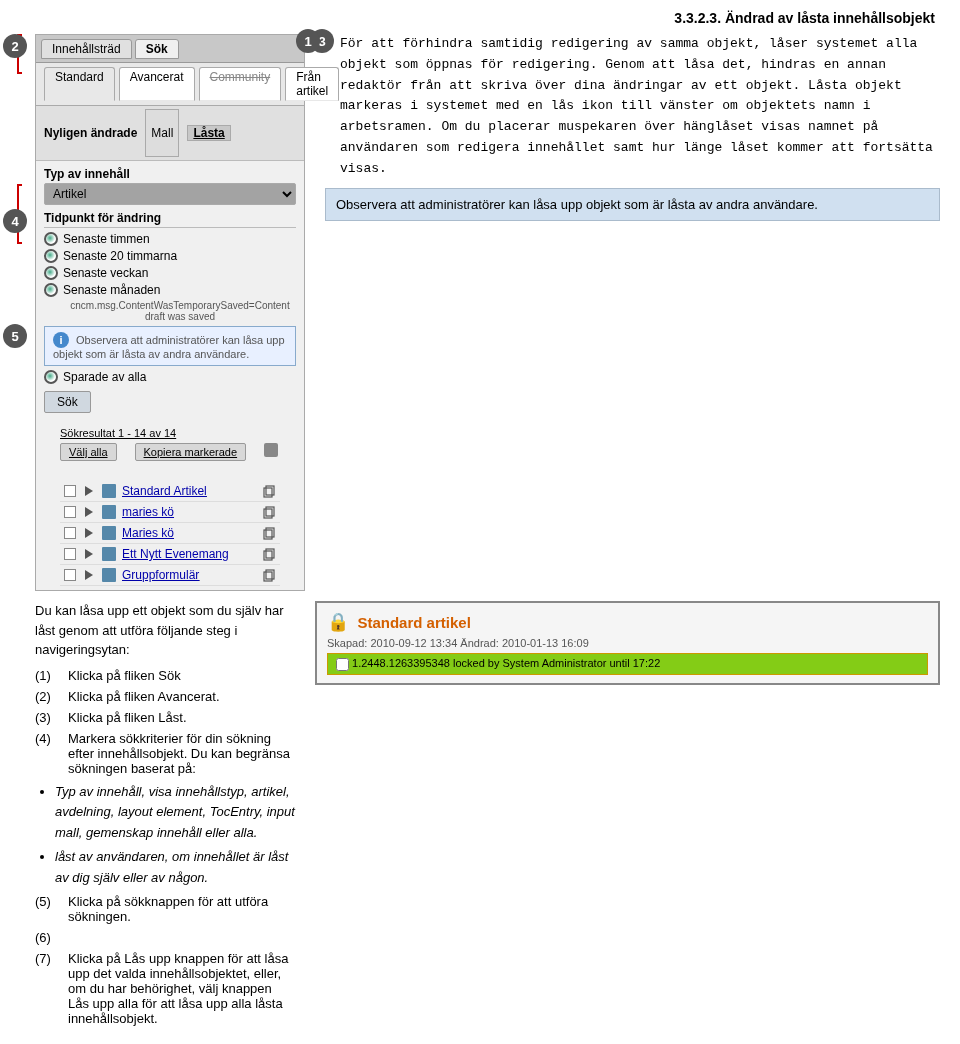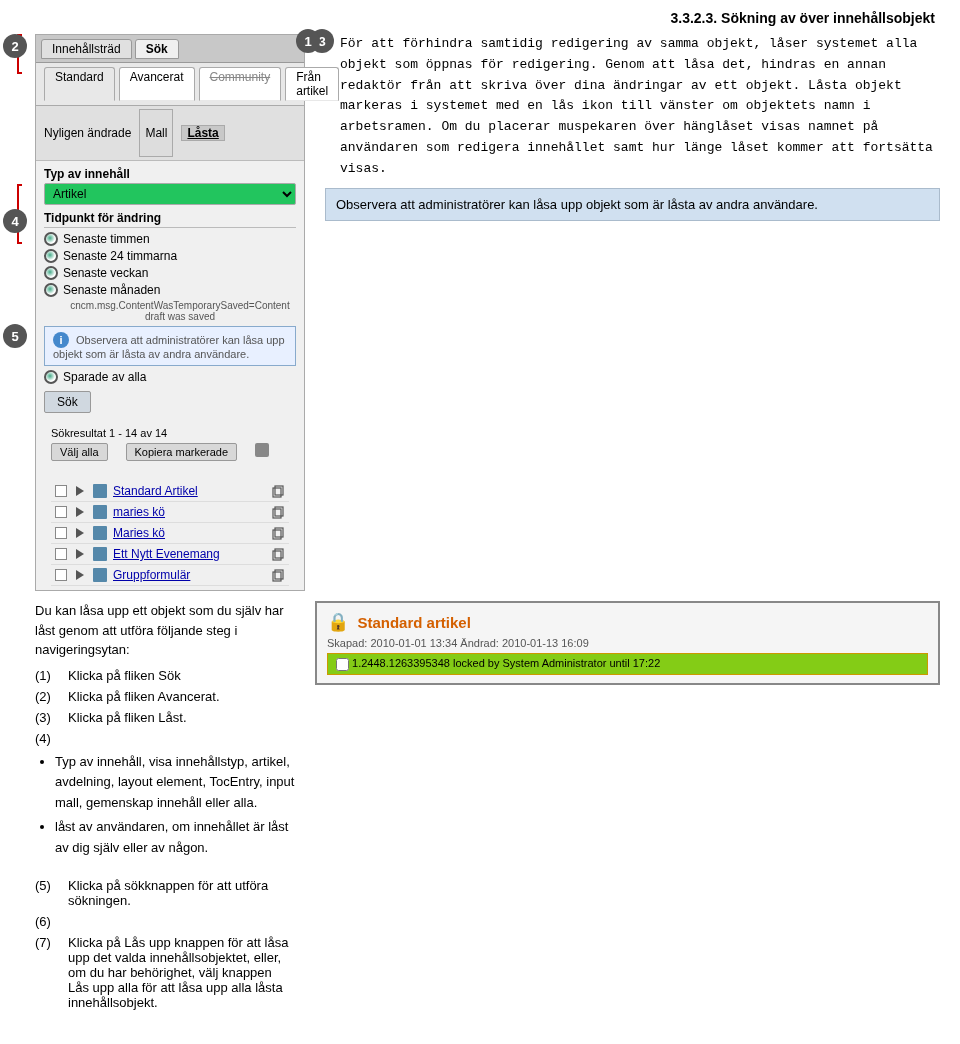--- a/index.html
+++ b/index.html
@@ -64,41 +64,41 @@
     .recently-bar {
       display: flex;
       align-items: center;
       padding: 3px 8px;
       background: #e0e0e0;
       border-bottom: 1px solid #bbb;
       gap: 8px;
       font-size: 12px;
     }
     .recently-label {
-      font-weight: normal;
+      font-weight: bold;
     }
 
     
     .form-area {
       padding: 6px 8px;
     }
     .form-group {
       margin-bottom: 6px;
     }
     .form-group label {
       display: block;
       font-weight: bold;
       font-size: 12px;
       margin-bottom: 2px;
     }
     .form-select {
       width: 100%;
       padding: 2px 4px;
       border: 1px solid #aaa;
-      background: #22c55e;
+      background: #a3a3a3;
       font-size: 12px;
       border-radius: 2px;
     }
 
     
     .time-section-label {
       font-weight: bold;
       font-size: 12px;
       margin-bottom: 4px;
       border-bottom: 1px solid #bbb;
@@ -135,21 +135,22 @@
       border: 1px solid #999;
       padding: 3px 12px;
       cursor: pointer;
       font-size: 12px;
       border-radius: 2px;
       margin: 4px 0;
     }
 
     
     .results-area {
-      padding: 4px 15px;
+      padding: 4px 24px;
+      text-decoration: underline;
     }
     .results-count {
       font-size: 11px;
       margin-bottom: 4px;
     }
     .results-actions {
       display: flex;
       gap: 18px;
       margin-bottom: 20px;
     }
@@ -242,21 +243,22 @@
       display: flex;
       gap: 8px;
       margin-bottom: 6px;
     }
     .item-num {
       font-weight: normal;
       min-width: 25px;
     }
     .bullet-list {
       margin-left: 20px;
-      margin-bottom: 20px;
+      margin-bottom: 6px;
+      font-style: italic;
     }
     .bullet-list li {
       list-style: disc;
       margin-bottom: 3px;
       font-size: 13px;
       line-height: 1.6;
     }
 
     .info-icon {
       display: inline-flex;
@@ -285,21 +287,21 @@
     .top-right {
       flex: 1;
     }
   </style>
 </head>
 <body>
 
 <div style="position: relative;">
 
   <div style="text-align: right; font-size: 14px; font-weight: bold; margin-bottom: 8px; padding-right: 5px;">
-    <span>3.3.2.3. Sökning av över innehållsobjekt</span>
+    <span>3.3.2.3. Ändrad av låsta innehållsobjekt</span>
   </div>
 
   <div class="top-section" style="margin-left: 15px;">
 
     <div class="top-left">
 
       <div style="position:absolute; right:-15px; top:-5px; z-index:10; width:24px; height:24px; border-radius:50%; background:#555; color:#fff; display:flex; align-items:center; justify-content:center; font-weight:bold; font-size:13px;">1</div>
 
       <div style="position:absolute; left:-32px; top:0px; z-index:10; width:24px; height:24px; border-radius:50%; background:#555; color:#fff; display:flex; align-items:center; justify-content:center; font-weight:bold; font-size:13px;">2</div>
 
@@ -358,21 +360,21 @@
 
           
           <div>
             <div class="time-section-label">Tidpunkt för ändring</div>
             <div class="radio-option">
               <div class="radio-icon"></div>
               <span>Senaste timmen</span>
             </div>
             <div class="radio-option">
               <div class="radio-icon"></div>
-              <span>Senaste 24 timmarna</span>
+              <span>Senaste 20 timmarna</span>
             </div>
             <div class="radio-option">
               <div class="radio-icon"></div>
               <span>Senaste veckan</span>
             </div>
             <div class="radio-option">
               <div class="radio-icon"></div>
               <span>Senaste månaden</span>
             </div>
             <div style="font-size: 10px; color: #555; margin: 2px 0 2px 20px; text-align: center;">cncm.msg.ContentWasTemporarySaved=Content draft was saved</div>
@@ -498,20 +500,21 @@
       <div class="instruction-item">
         <span class="item-num">(2)</span>
         <span>Klicka på fliken Avancerat.</span>
       </div>
       <div class="instruction-item">
         <span class="item-num">(3)</span>
         <span>Klicka på fliken Låst.</span>
       </div>
       <div class="instruction-item">
         <span class="item-num">(4)</span>
+        <span>Markera sökkriterier för din sökning efter innehållsobjekt. Du kan begränsa sökningen baserat på:</span>
       </div>
 
       <ul class="bullet-list">
         <li>Typ av innehåll, visa innehållstyp, artikel, avdelning, layout element, TocEntry, input mall, gemenskap innehåll eller alla.</li>
         <li>låst av användaren, om innehållet är låst av dig själv eller av någon.</li>
       </ul>
       <div class="instruction-item">
         <span class="item-num">(5)</span>
         <span>Klicka på sökknappen för att utföra sökningen.</span>
       </div>
@@ -523,21 +526,21 @@
         <span>Klicka på Lås upp knappen för att låsa upp det valda innehållsobjektet, eller, om du har behörighet, välj knappen Lås upp alla för att låsa upp alla låsta innehållsobjekt.</span>
       </div>
     </div>
 
     <div class="bottom-right">
       <div class="locked-article">
         <div class="locked-article-header">
           <span class="lock-icon-big">🔒</span>
           <span class="article-title">Standard artikel</span>
         </div>
-        <div class="article-dates">Skapad: 2010-01-01 13:34  Ändrad: 2010-01-13 16:09</div>
+        <div class="article-dates">Skapad: 2010-09-12 13:34  Ändrad: 2010-01-13 16:09</div>
         <div class="lock-info-bar">
           <input type="checkbox" style="vertical-align: middle;">
           <span>1.2448.1263395348 locked by System Administrator until 17:22</span>
         </div>
       </div>
     </div>
   </div>
 
 </div>
 

